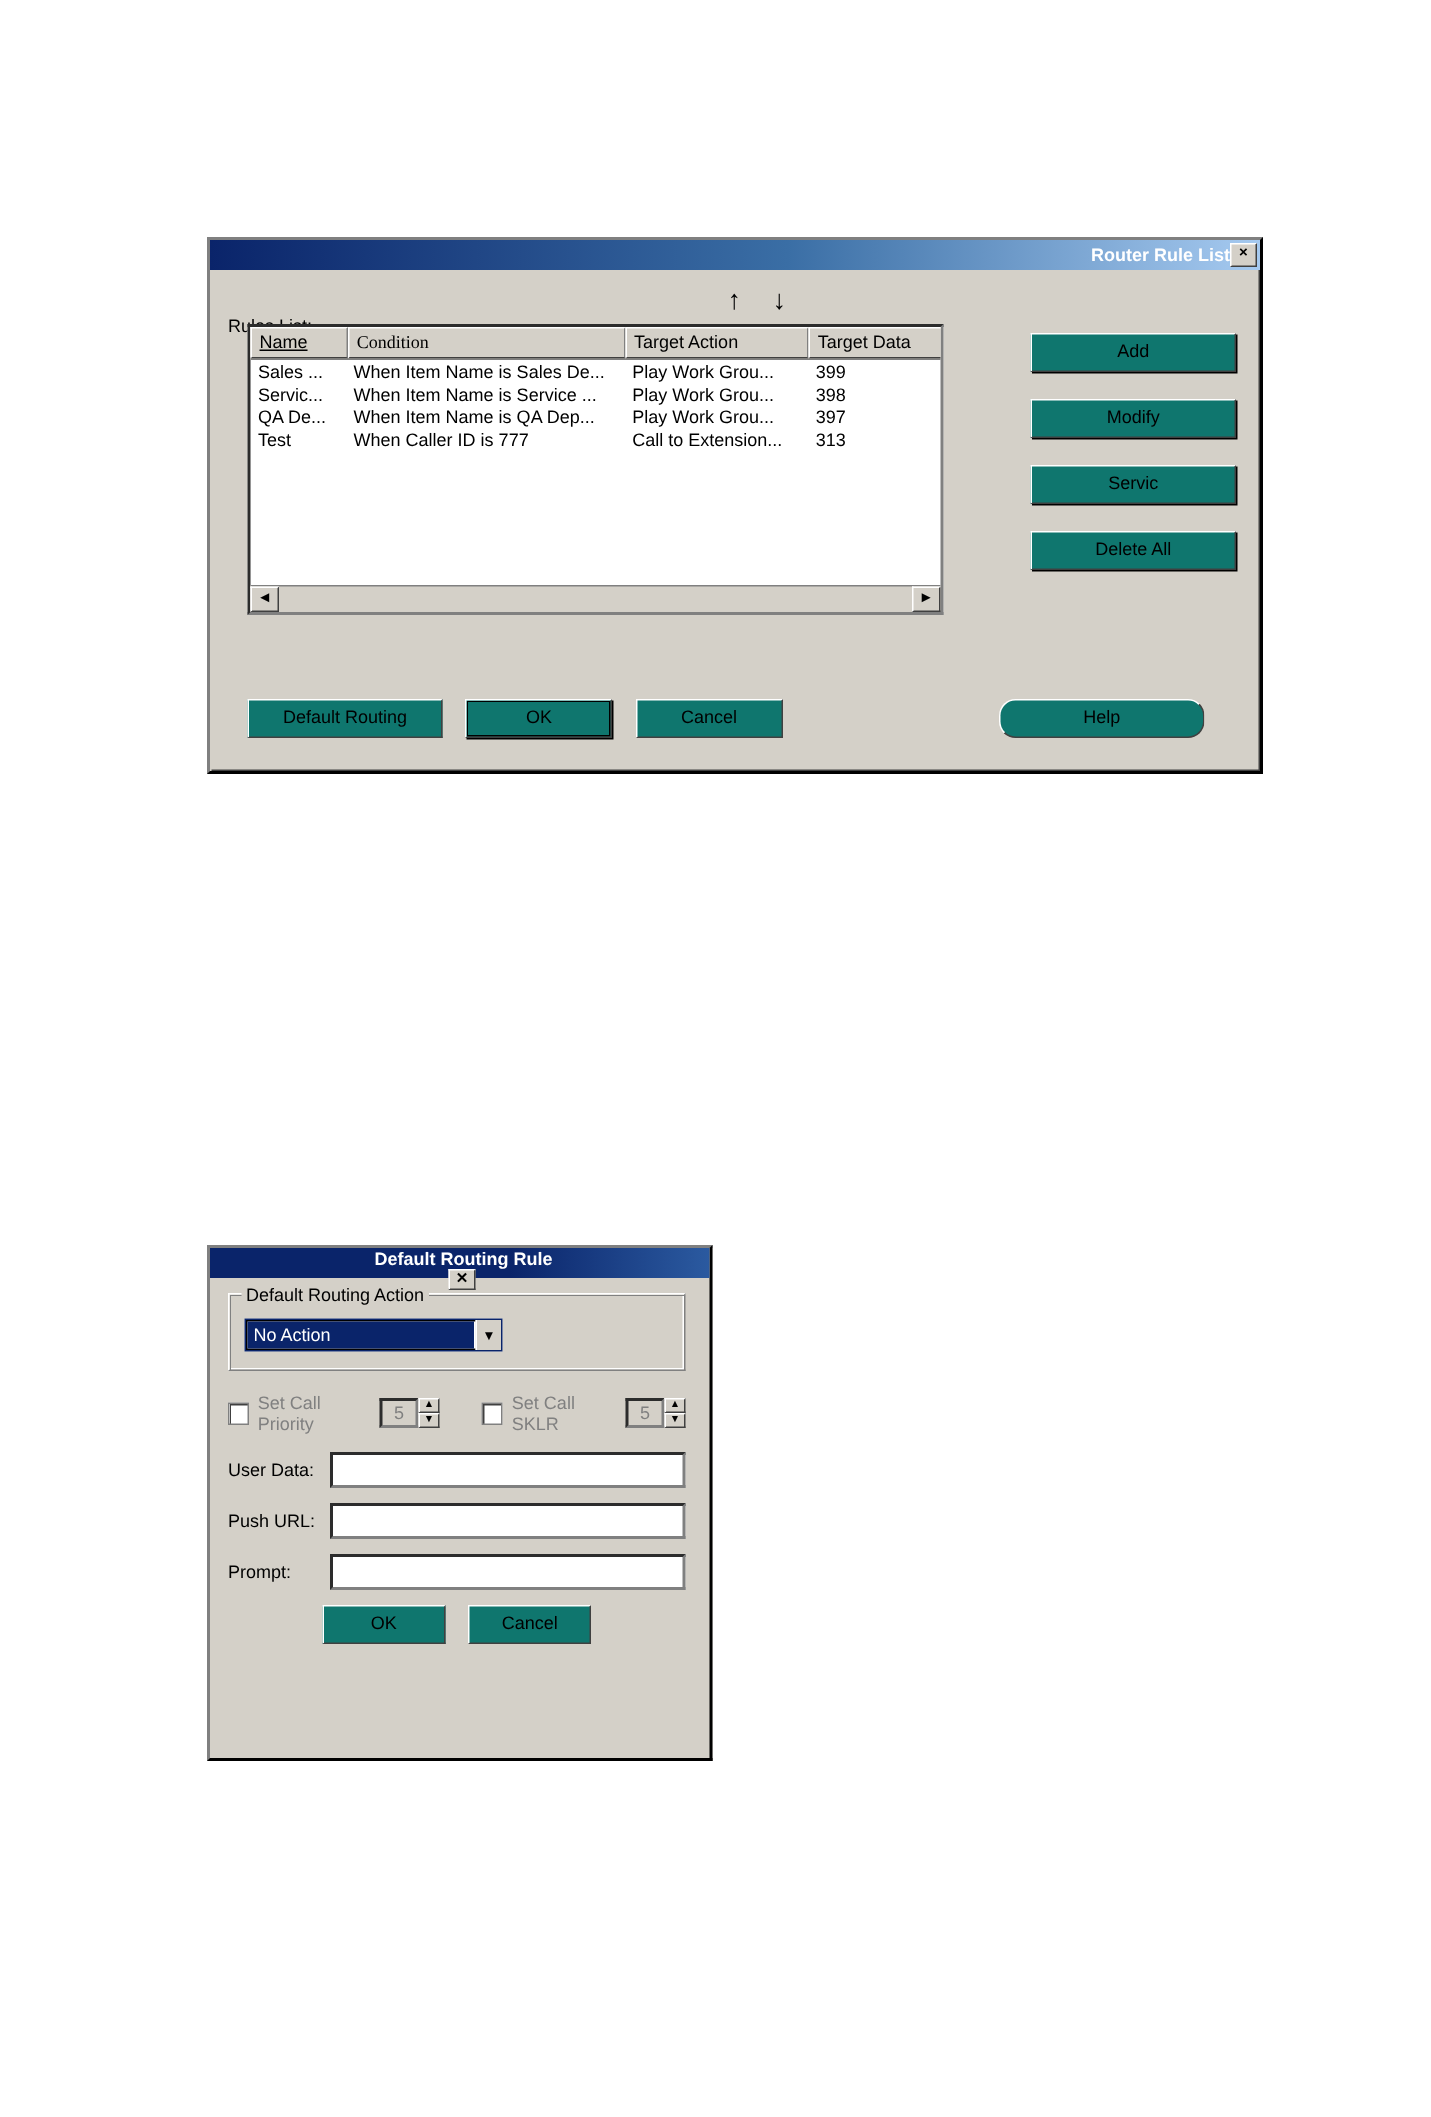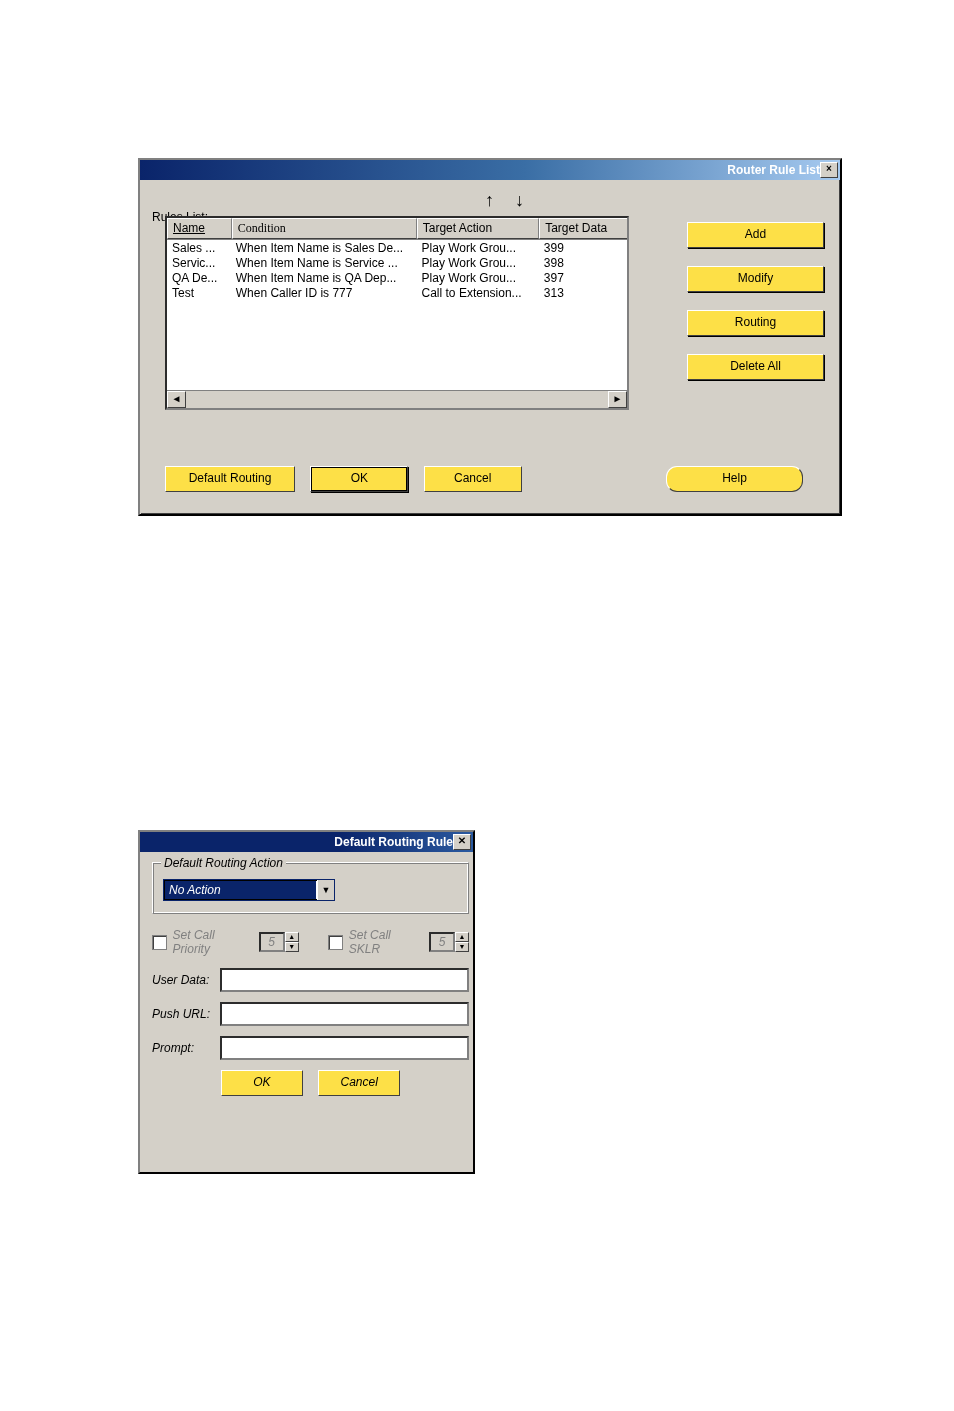--- a/index.html
+++ b/index.html
@@ -147,21 +147,21 @@
     position: absolute;
     right: 18px;
     top: 42px;
     width: 135px;
   }
   .btn {
     display: block;
     width: 100%;
     height: 24px;
     margin-bottom: 18px;
-    background: #fde047;
+    background: #0f766e;
     border: 1px solid #fff;
     border-right-color: #404040;
     border-bottom-color: #404040;
     box-shadow: 1px 1px 0 #000;
     text-align: center;
     font-size: 12px;
     line-height: 22px;
   }
 
   
@@ -202,26 +202,26 @@
   }
   .titlebar2 {
     height: 20px;
     background: linear-gradient(to right, #0a246a 0%, #0a246a 60%, #2b5aa0 100%);
     color: #fff;
     font-weight: bold;
     font-size: 12px;
     padding-left: 5px;
     display: flex;
     align-items: center;
-    justify-content: flex-end;
+    justify-content: flex-start;
+    flex-direction: column;
   }
   .dlg2-body {
     position: relative;
-    padding: 10px 4px 12px 12px;
-    font-style: italic;
+    padding: 10px 16px 12px 12px;
   }
   .groupbox {
     border: 1px solid #808080;
     border-top-color:#fff;
     border-left-color:#fff;
     box-shadow: inset 1px 1px 0 #808080, inset -1px -1px 0 #fff;
     position: relative;
     padding: 16px 10px 12px 10px;
     margin-bottom: 14px;
   }
@@ -380,21 +380,21 @@
       </div>
       <div class="hscroll">
         <div class="scrollbtn">◄</div>
         <div class="scrollbtn">►</div>
       </div>
     </div>
 
     <div class="btnstack">
       <div class="btn">Add</div>
       <div class="btn">Modify</div>
-      <div class="btn">Routing</div>
+      <div class="btn">Servic</div>
       <div class="btn">Delete All</div>
     </div>
 
     <div class="bottomrow">
       <div class="btn" style="width:128px;">Default Routing</div>
       <div class="btn okbtn" style="width:96px;">OK</div>
       <div class="btn" style="width:96px;">Cancel</div>
       <div class="btn help-btn">Help</div>
     </div>
   </div>

